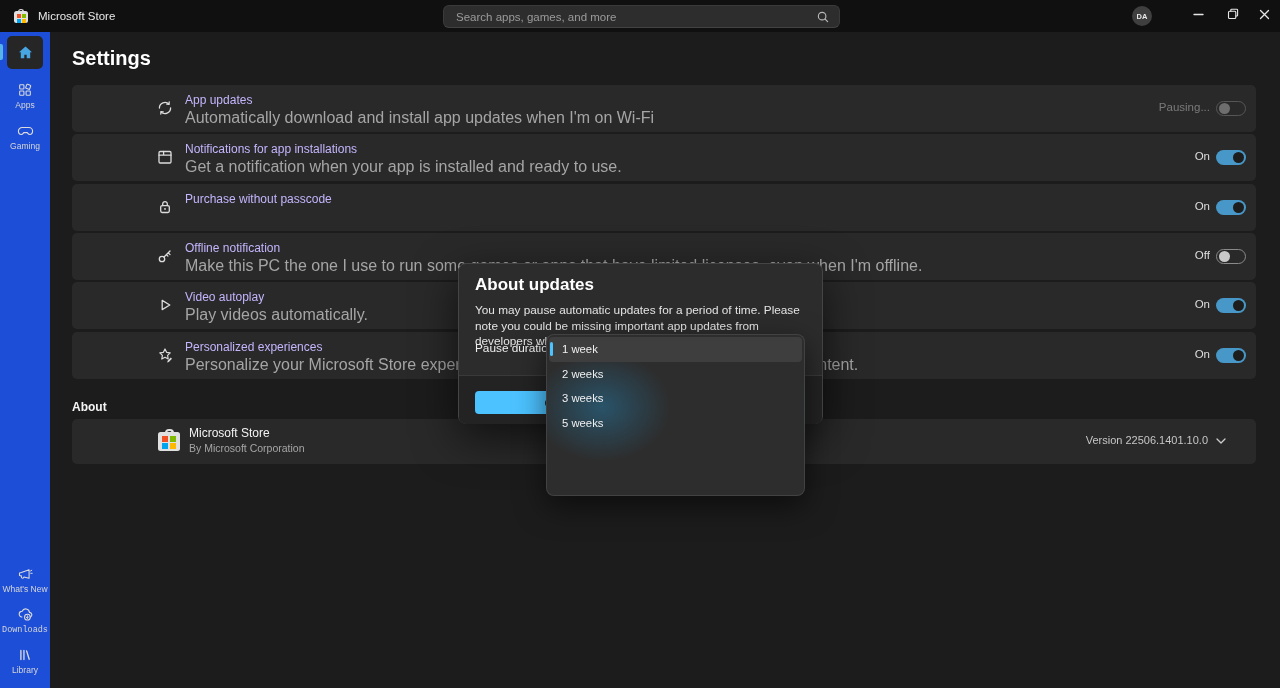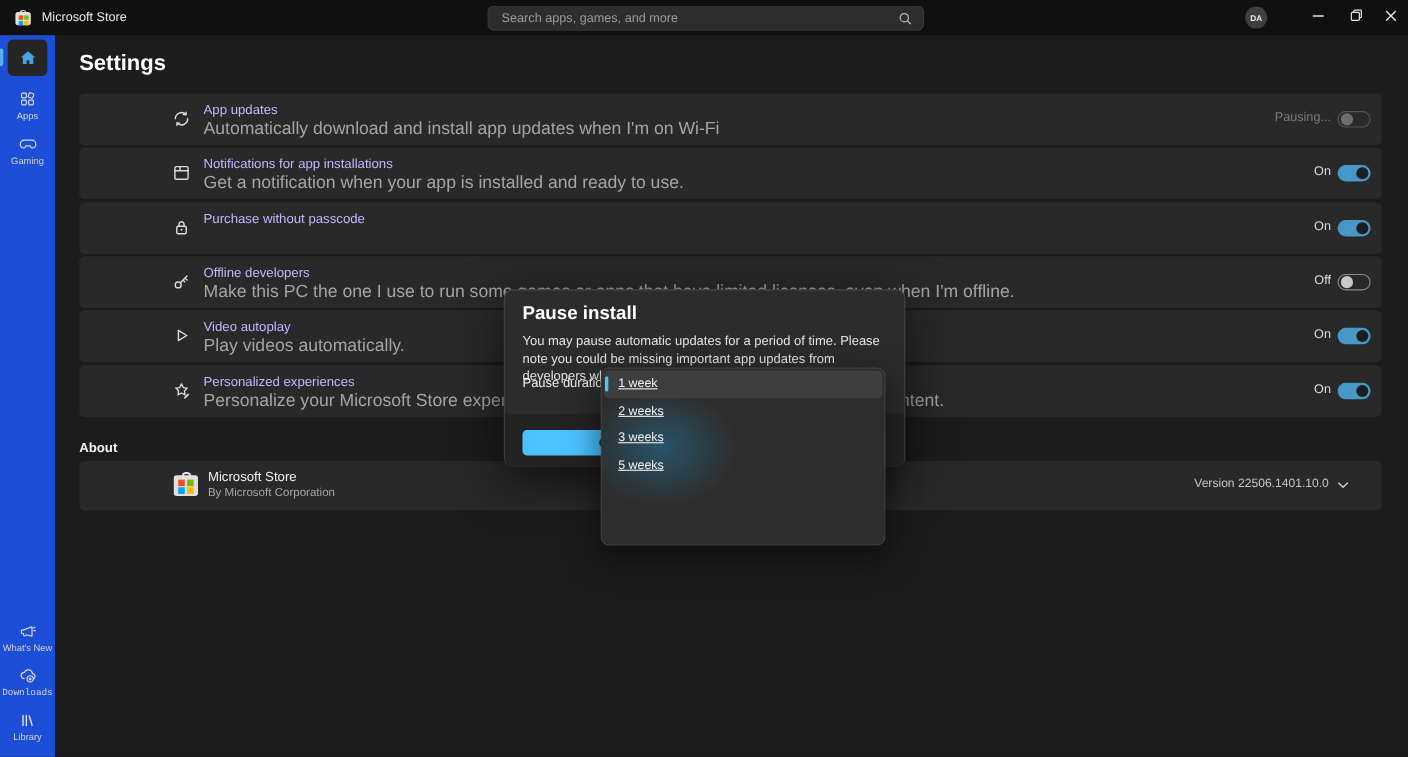--- a/index.html
+++ b/index.html
@@ -78,21 +78,21 @@
   #dialog-field-label { position:absolute; left:16px; top:77px; font-size:11.8px; color:#f0f0f0; }
   #dialog-footer { position:absolute; left:0; top:111px; width:100%; height:49px; background:#232323;
     border-top:1px solid #3a3a3a; border-radius:0 0 7px 7px; }
   #ok-button { position:absolute; left:16px; top:15px; width:156px; height:23px; background:#4cc2ff; border:none;
     border-radius:4px; font-size:11.5px; font-weight:bold; color:#0e2433; cursor:pointer; font-family:inherit; }
 
   
   #flyout { position:absolute; left:546px; top:334px; width:259px; height:162px; border-radius:8px;
     border:1px solid rgba(255,255,255,0.10);
     background:radial-gradient(95px 75px at 55px 72px, rgba(38,115,155,0.55), rgba(38,115,155,0) 72%), #2d2d2d;
-    box-shadow:0 10px 30px rgba(0,0,0,0.55); z-index:60; padding:2px; display:flex; flex-direction:column;text-decoration:underline; }
+    box-shadow:0 10px 30px rgba(0,0,0,0.55); z-index:60; padding:2px; display:flex; flex-direction:column; }
   .opt { position:relative; height:24.6px; border-radius:4px; display:flex; align-items:center;
     padding-left:13px; font-size:11.3px; color:#f0f0f0; cursor:pointer; }
   .opt.selected { background:#3e3e3e; }
   .optbar { position:absolute; left:1px; top:5px; width:3px; height:14px; border-radius:2px; background:#4cc2ff; display:none; }
   .opt.selected .optbar { display:block; }
 
   .glyph { stroke:#dcdcdc; fill:none; stroke-width:1.3; stroke-linecap:round; stroke-linejoin:round; }
 </style>
 </head>
 <body>
@@ -235,21 +235,21 @@
     </span>
 </div>
 
 <div class="row" style="top:233px;">
   <span class="ricon">
     <svg width="18" height="18" viewBox="0 0 18 18">
       <circle class="glyph" cx="6" cy="12" r="2.7"></circle>
       <path class="glyph" d="M8 10l6-6M12.2 5.8L14 7.6M10.4 7.6l1.5 1.5"></path>
     </svg>
   </span>
-  <div class="rtitle">Offline developers</div>
+  <div class="rtitle">Offline notification</div>
   <div class="rsub">Make this PC the one I use to run some games or apps that have limited licenses, even when I'm offline.</div>
   <span class="rstate">Off</span>
   <span class="toggle off">
       <span class="knob"></span>
     </span>
 </div>
 
 <div class="row" style="top:282px;">
   <span class="ricon">
     <svg width="18" height="18" viewBox="0 0 18 18">
@@ -290,21 +290,21 @@
   </div>
   <div id="about-title">Microsoft Store</div>
   <div id="about-pub">By Microsoft Corporation</div>
   <div id="about-version">Version 22506.1401.10.0</div>
   <svg id="about-chevron" viewBox="0 0 14 14">
     <path class="glyph" d="M3 5l4 4 4-4" style="stroke:#cccccc"></path>
   </svg>
 </div>
 
 <div id="dialog">
-  <div id="dialog-title">Pause install</div>
+  <div id="dialog-title">About updates</div>
   <div id="dialog-body">You may pause automatic updates for a period of time. Please note you could be missing important app updates from developers when you pause.</div>
   <div id="dialog-field-label">Pause duration</div>
   <div id="dialog-footer">
     <button id="ok-button">OK</button>
   </div>
 </div>
 
 <div id="flyout">
   <div class="opt selected">
     <span class="optbar"></span>

